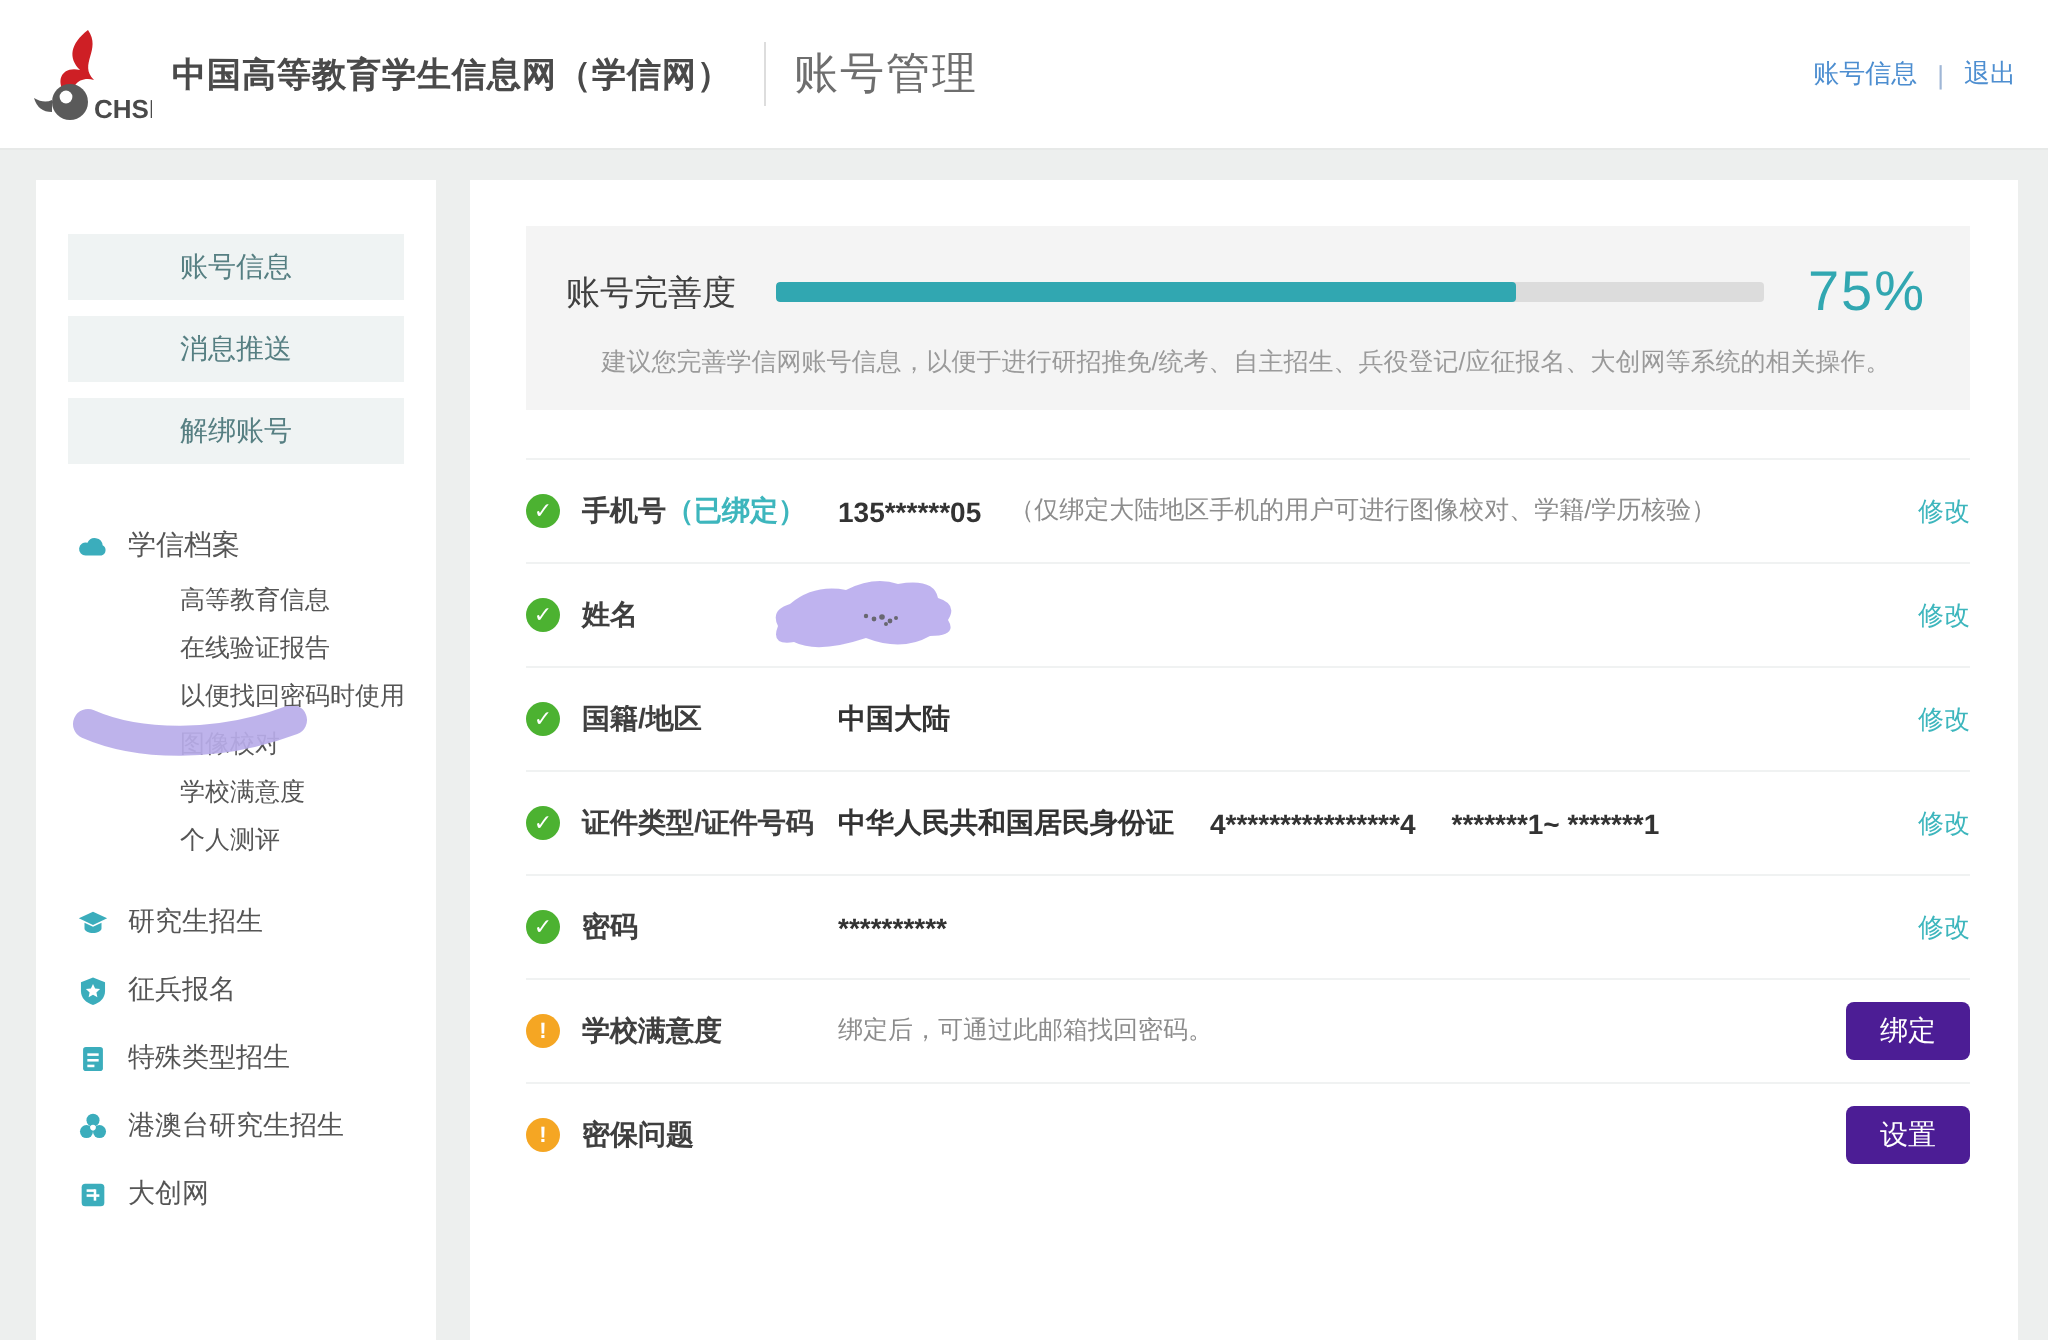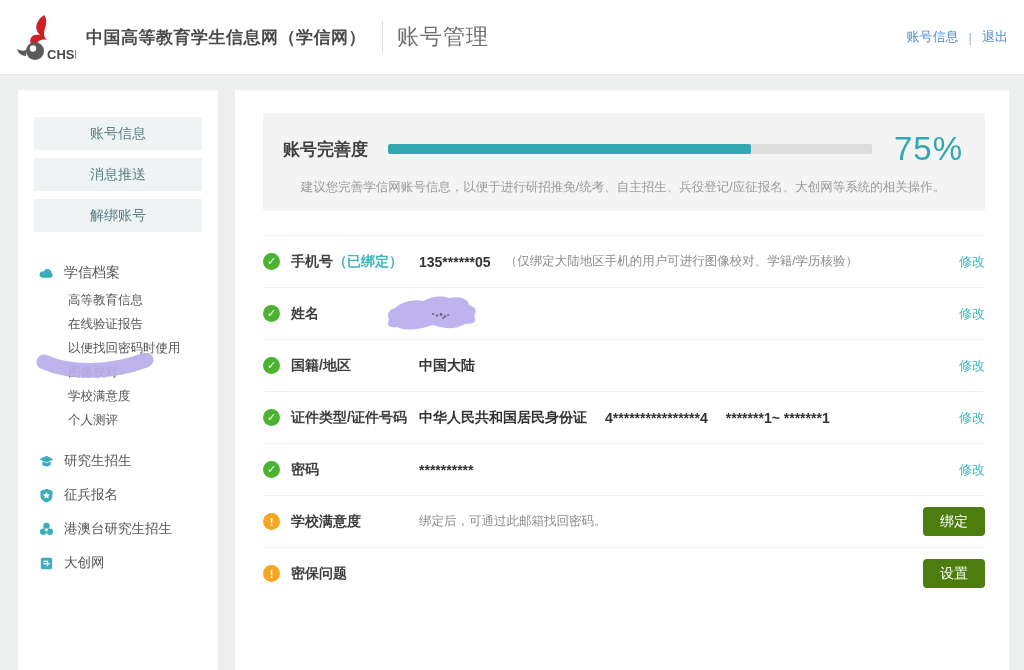--- a/index.html
+++ b/index.html
@@ -20,50 +20,50 @@
 
   
   .sidebar { position:absolute; left:18px; top:90px; width:200px; height:580px; background:#fff; padding-top:27px; }
   .side-btn { width:168px; height:33px; margin:0 auto 8px auto; background:#eff3f3; color:#567f82;
               font-size:14px; display:flex; align-items:center; justify-content:center; cursor:pointer; }
   .side-menu { margin-top:26px; }
   .menu-head, .menu-item { display:flex; align-items:center; padding-left:20px; cursor:pointer; }
   .menu-head { height:30px; }
   .menu-head .mi-icon, .menu-item .mi-icon { width:17px; height:17px; margin-right:9px; flex:0 0 auto; }
   .menu-head-label { font-size:14px; color:#555; }
-  .menu-sub { padding-left:50px; }
+  .menu-sub { padding-left:72px; }
   .menu-sub-item { font-size:12.5px; color:#555; height:24px; line-height:24px; cursor:pointer; white-space:nowrap; }
   .menu-item { height:34px; }
   .menu-item-label { font-size:13.5px; color:#555; white-space:nowrap; }
   .side-scribble { position:absolute; left:16px; top:263px; pointer-events:none; }
 
   
   .main { position:absolute; left:235px; top:90px; width:774px; height:580px; background:#fff; padding:23px 24px 0 28px; }
   .comp-box { background:#f4f4f4; padding:17px 22px 15px 20px; margin-right:0; }
   .comp-top { display:flex; align-items:center; }
-  .comp-title { font-size:17px; font-weight:bold; color:#404040; white-space:nowrap; }
+  .comp-title { font-size:17px; font-weight:normal; color:#404040; white-space:nowrap; }
   .progress-track { flex:1; height:10px; background:#dcdcdc; margin:0 22px 0 20px; border-radius:2px; overflow:hidden; }
   .progress-fill { height:100%; background:#31a7b1; border-radius:2px; }
-  .comp-pct { font-size:33px; font-weight:300; color:#31a7b1; letter-spacing:1px; }
+  .comp-pct { font-size:28px; font-weight:300; color:#31a7b1; letter-spacing:1px; }
   .comp-desc { margin-top:11px; font-size:12.5px; color:#9a9a9a;text-align:center; }
 
   .rows { margin-top:24px; }
   .account-row { position:relative; height:52px; display:flex; align-items:center; border-top:1px solid #f0f2f2; }
   .status-ic { width:17px; height:17px; border-radius:50%; color:#fff; font-size:11px; font-weight:bold;
                display:flex; align-items:center; justify-content:center; flex:0 0 auto; }
   .st-ok { background:#4cb231; }
   .st-warn { background:#f5a623; }
   .row-label { font-size:14px; font-weight:bold; color:#3f3f3f; margin-left:11px; width:128px; flex:0 0 auto; white-space:nowrap; }
   .row-label .suffix { color:#3db6bd; font-weight:bold; }
   .row-label.wide { width:128px; }
   .row-value { font-size:14px; font-weight:bold; color:#333; white-space:nowrap; }
   .row-value + .row-value { margin-left:18px; }
   .row-note { font-size:12.5px; color:#8c8c8c; margin-left:14px; white-space:nowrap; }
   .row-action { margin-left:auto; font-size:13px; color:#3db6bd; cursor:pointer; text-decoration:none; }
-  .row-btn { margin-left:auto; width:62px; height:29px; background:#4d7c0f; color:#fff; border:none;
+  .row-btn { margin-left:auto; width:62px; height:29px; background:#4c1d95; color:#fff; border:none;
              border-radius:4px; font-size:14px; font-family:inherit; cursor:pointer; }
   .name-scribble { position:absolute; left:118px; top:3px; pointer-events:none; }
 </style>
 </head>
 <body>
 
 <div class="screen">
 
   <div class="header">
     <div class="logo-wrap">
@@ -113,20 +113,29 @@
             <path d="M6 11.8 V15.8 C6 17.5 9 19 12 19 C15 19 18 17.5 18 15.8 V11.8 L12 14.6 Z" fill="#3badbc"></path>
           </svg>
           <span class="menu-item-label">研究生招生</span>
         </div>
         <div class="menu-item">
           <svg class="mi-icon" viewBox="0 0 24 24">
             <path d="M12 2.5 L20.5 5.8 V12 C20.5 17 17 20.3 12 21.8 C7 20.3 3.5 17 3.5 12 V5.8 Z" fill="#3badbc"></path>
             <path d="M12 7 L13.5 10.2 17 10.6 14.4 13 15.1 16.4 12 14.7 8.9 16.4 9.6 13 7 10.6 10.5 10.2 Z" fill="#fff"></path>
           </svg>
           <span class="menu-item-label">征兵报名</span>
+        </div>
+        <div class="menu-item">
+          <svg class="mi-icon" viewBox="0 0 24 24">
+            <rect x="5" y="3.5" width="14" height="17" rx="2" fill="#3badbc"></rect>
+            <rect x="8" y="8" width="8" height="1.8" fill="#fff"></rect>
+            <rect x="8" y="12" width="8" height="1.8" fill="#fff"></rect>
+            <rect x="8" y="16" width="5" height="1.8" fill="#fff"></rect>
+          </svg>
+          <span class="menu-item-label">特殊类型招生</span>
         </div>
         <div class="menu-item">
           <svg class="mi-icon" viewBox="0 0 24 24">
             <circle cx="12" cy="7.2" r="4.6" fill="#3badbc"></circle>
             <circle cx="7.4" cy="15.2" r="4.6" fill="#3badbc"></circle>
             <circle cx="16.6" cy="15.2" r="4.6" fill="#3badbc"></circle>
             <circle cx="12" cy="12.4" r="2" fill="#fff"></circle>
           </svg>
           <span class="menu-item-label">港澳台研究生招生</span>
         </div>

